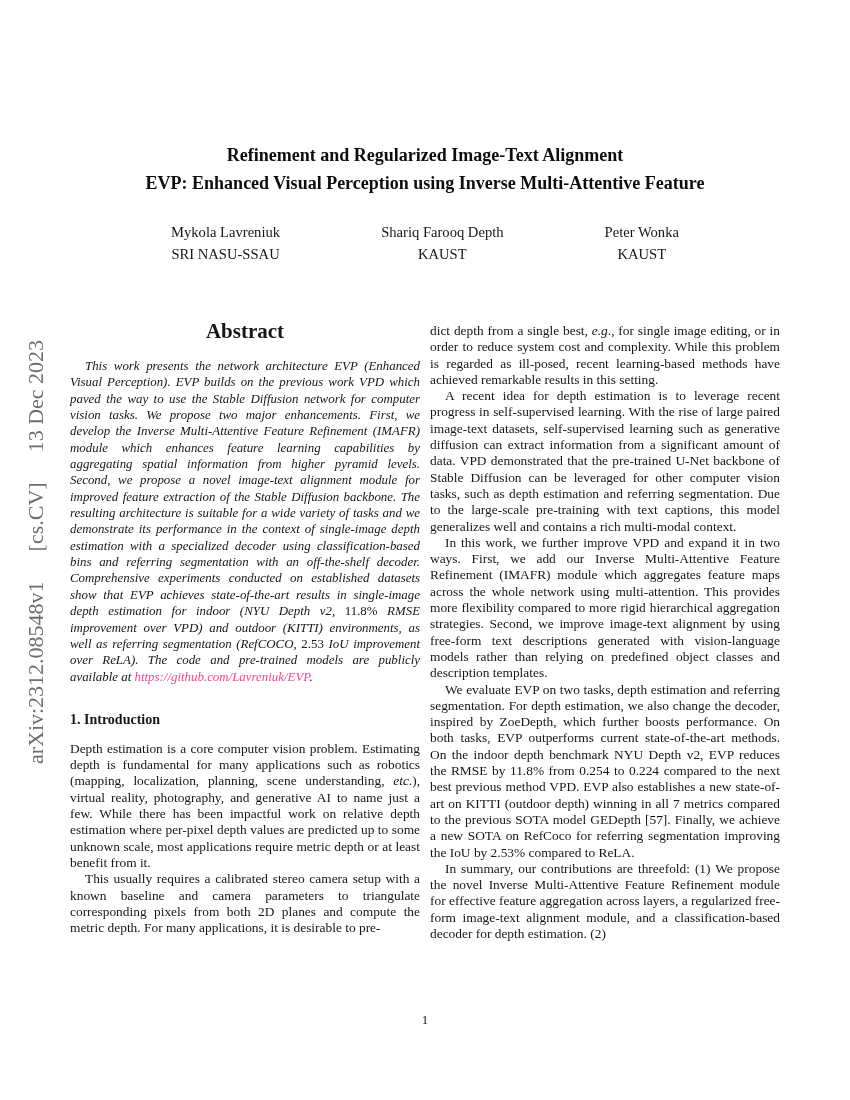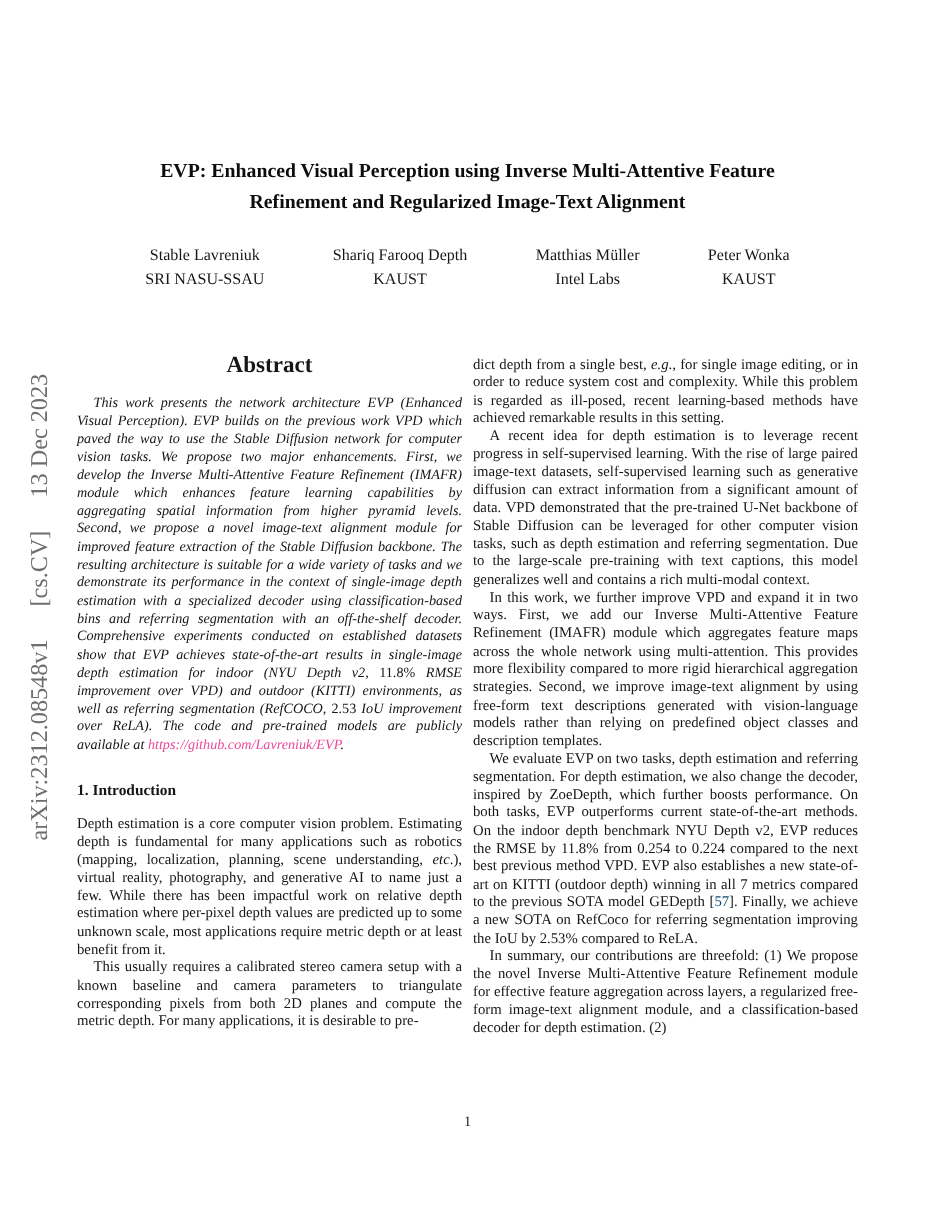--- a/index.html
+++ b/index.html
@@ -24,53 +24,49 @@
   .abstract-text {
     font-style:italic; font-size:12.9px; line-height:16.35px;
     text-align:justify; text-indent:15px; margin:0;
   }
   .section-heading { font-size:14px; font-weight:bold; margin:27px 0 13px 0; }
   p.body { font-size:13.4px; line-height:16.3px; text-align:justify; margin:0; }
   p.indent { text-indent:15px; }
   .seg-italic { font-style:italic;font-family:Liberation Serif, serif; }
   .seg-upright { font-style:normal; }
   .seg-link { color:#ec4899; }
-  .seg-cite { color:#0c4a6e; }
+  .seg-cite { color:#000000; }
   .page-number { position:absolute; top:1012px; left:70px; width:710px; text-align:center; font-size:13px; }
 </style>
 </head>
 <body>
 
 <div class="page">
 
   <div class="watermark">
     <span>arXiv:2312.08548v1</span>
     <span>[cs.CV]</span>
     <span>13 Dec 2023</span>
   </div>
 
   <div class="content">
 
     <div class="title">
+      <div>Refinement and Regularized Image-Text Alignment</div>
       <div>EVP: Enhanced Visual Perception using Inverse Multi-Attentive Feature</div>
-      <div>Refinement and Regularized Image-Text Alignment</div>
     </div>
 
     <div class="authors">
       <div class="author">
-        <div>Stable Lavreniuk</div>
+        <div>Mykola Lavreniuk</div>
         <div>SRI NASU-SSAU</div>
       </div>
       <div class="author">
         <div>Shariq Farooq Depth</div>
         <div>KAUST</div>
-      </div>
-      <div class="author">
-        <div>Matthias Müller</div>
-        <div>Intel Labs</div>
       </div>
       <div class="author">
         <div>Peter Wonka</div>
         <div>KAUST</div>
       </div>
     </div>
 
     <div class="columns">
 
       <div class="col">

